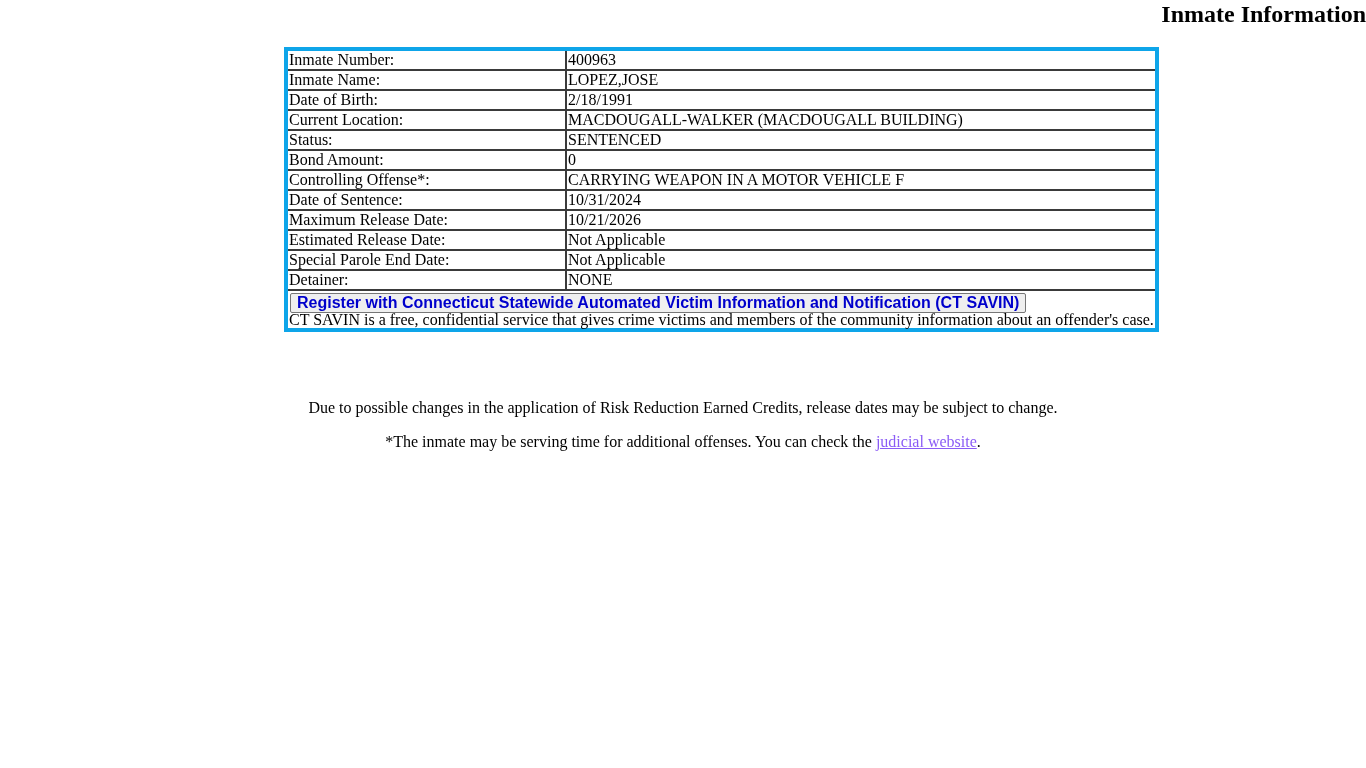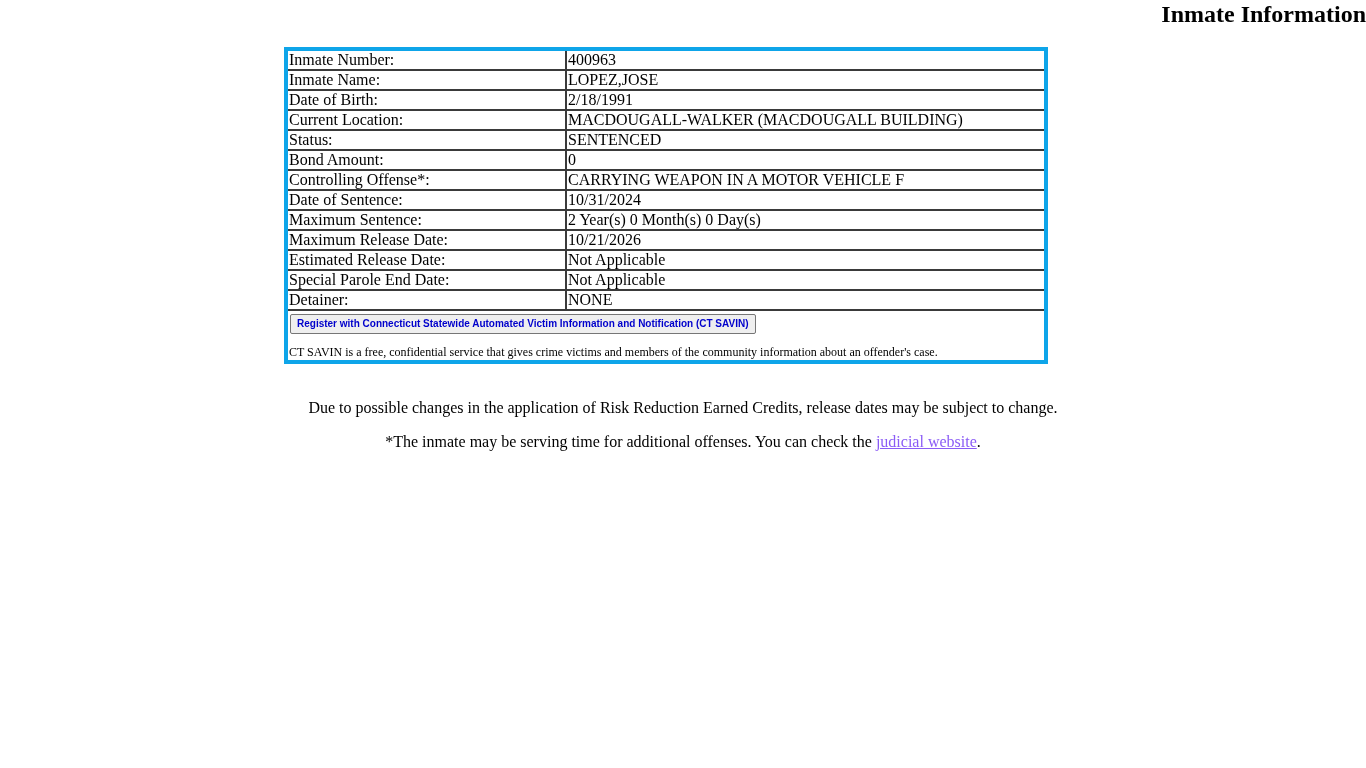--- a/index.html
+++ b/index.html
@@ -31,34 +31,34 @@
     height: 18px;
     line-height: 18px;
     vertical-align: middle;
     white-space: nowrap;
   }
   .info-table td.label { width: 275px; }
   .savin-cell { padding: 2px 1px 1px 1px !important; height: auto !important; line-height: normal !important; }
   .savin-button {
     font-family: "Liberation Sans", "DejaVu Sans", sans-serif;
     font-weight: bold;
-    font-size: 10px;
+    font-size: 16px;
     color: #0000cc;
     background: #efefef;
     border: 1px solid #767676;
     border-radius: 2px;
     padding: 1px 6px;
     margin: 0 0 0 1px;
     cursor: pointer;
     line-height: 16px;
   }
   .savin-desc {
-    font-size: 12px;
+    font-size: 16px;
     line-height: 14px;
-    margin-top: 11px;
+    margin-top: 0;
   }
   .notes {
     position: absolute;
     top: 397px;
     left: 0;
     width: 1366px;
     text-align: center;
     font-size: 16px;
   }
   .notes p { margin: 0; line-height: 22px; }
@@ -98,24 +98,20 @@
     </tr>
     <tr>
       <td class="label">Controlling Offense*:</td>
       <td>CARRYING WEAPON IN A MOTOR VEHICLE F</td>
     </tr>
     <tr>
       <td class="label">Date of Sentence:</td>
       <td>10/31/2024</td>
     </tr>
     <tr>
-      <td class="label">Maximum Sentence:</td>
-      <td>2 Year(s) 0 Month(s) 0 Day(s)</td>
-    </tr>
-    <tr>
       <td class="label">Maximum Release Date:</td>
       <td>10/21/2026</td>
     </tr>
     <tr>
       <td class="label">Estimated Release Date:</td>
       <td>Not Applicable</td>
     </tr>
     <tr>
       <td class="label">Special Parole End Date:</td>
       <td>Not Applicable</td>

